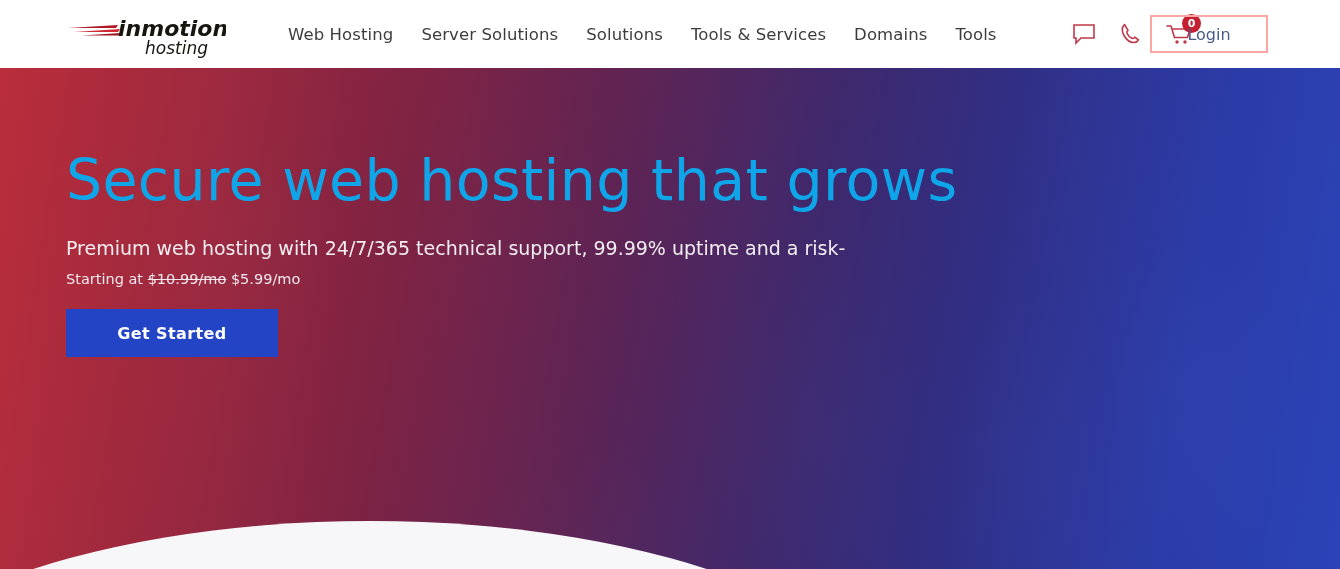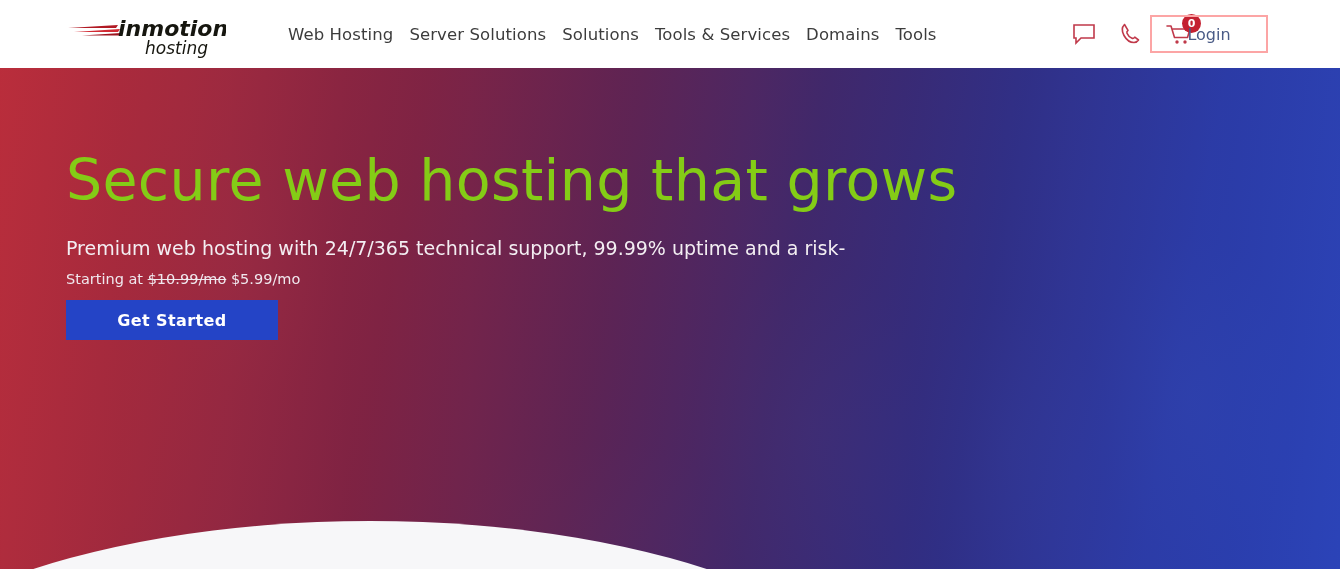--- a/index.html
+++ b/index.html
@@ -32,21 +32,21 @@
     display: block;
   }
 
   .nav {
     position: absolute;
     left: 288px;
     top: 0;
     height: 68px;
     display: flex;
     align-items: center;
-    gap: 16px;
+    gap: 28px;
   }
   .nav-item {
     font-size: 16.5px;
     color: #3c3c3c;
     letter-spacing: 0.1px;
     white-space: nowrap;
     cursor: pointer;
     font-family: "DejaVu Sans", sans-serif;
   }
 
@@ -143,21 +143,21 @@
   .hero-content {
     position: absolute;
     left: 66px;
     top: 78px;
     z-index: 5;
   }
 
   .hero-title {
     font-size: 57px;
     line-height: 68px;
-    color: #84cc16;
+    color: #0ea5e9;
     font-weight: 400;
     letter-spacing: 0.3px;
     max-width: 920px;
     font-family: "DejaVu Sans", sans-serif;
   }
 
   .hero-sub {
     margin-top: 20px;
     font-size: 19px;
     line-height: 29px;
@@ -169,23 +169,23 @@
   .hero-price {
     margin-top: 8px;
     font-size: 14.5px;
     color: #f0e8ee;
     font-family: "DejaVu Sans", sans-serif;
   }
   .price-old { text-decoration: line-through; }
   .price-new { }
 
   .cta-btn {
-    margin-top: 13px;
+    margin-top: 22px;
     width: 212px;
-    height: 40px;
+    height: 48px;
     background: #2444c6;
     color: #ffffff;
     border: none;
     font-size: 16px;
     font-weight: bold;
     letter-spacing: 0.4px;
     display: flex;
     align-items: center;
     justify-content: center;
     cursor: pointer;

